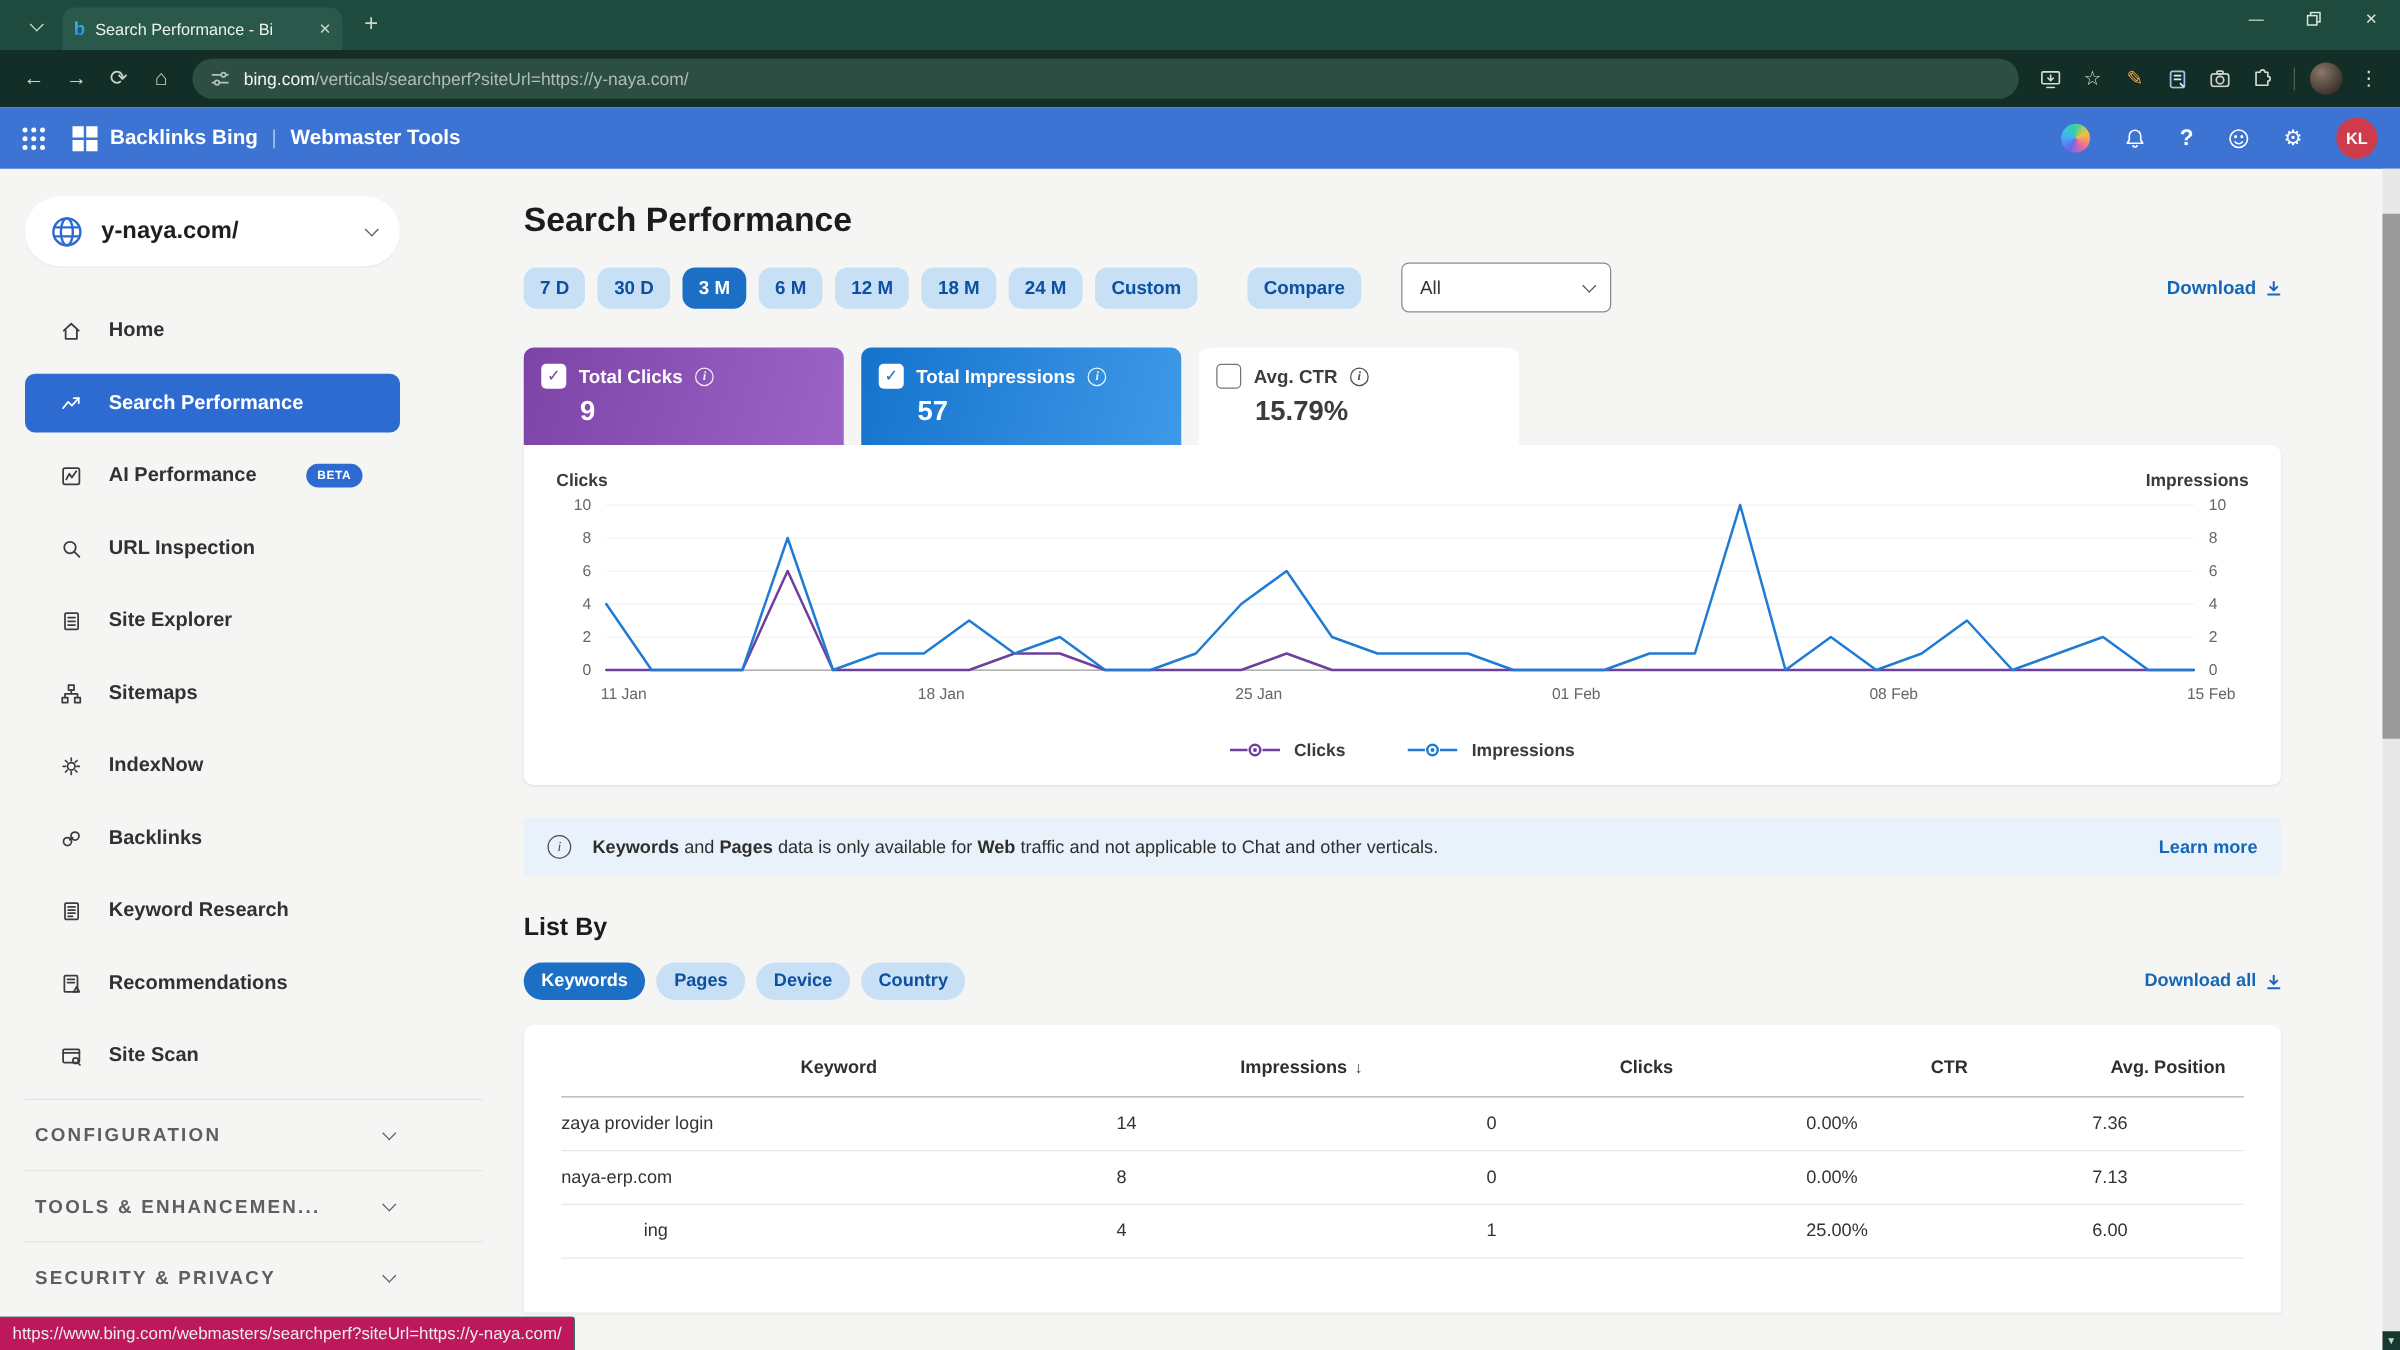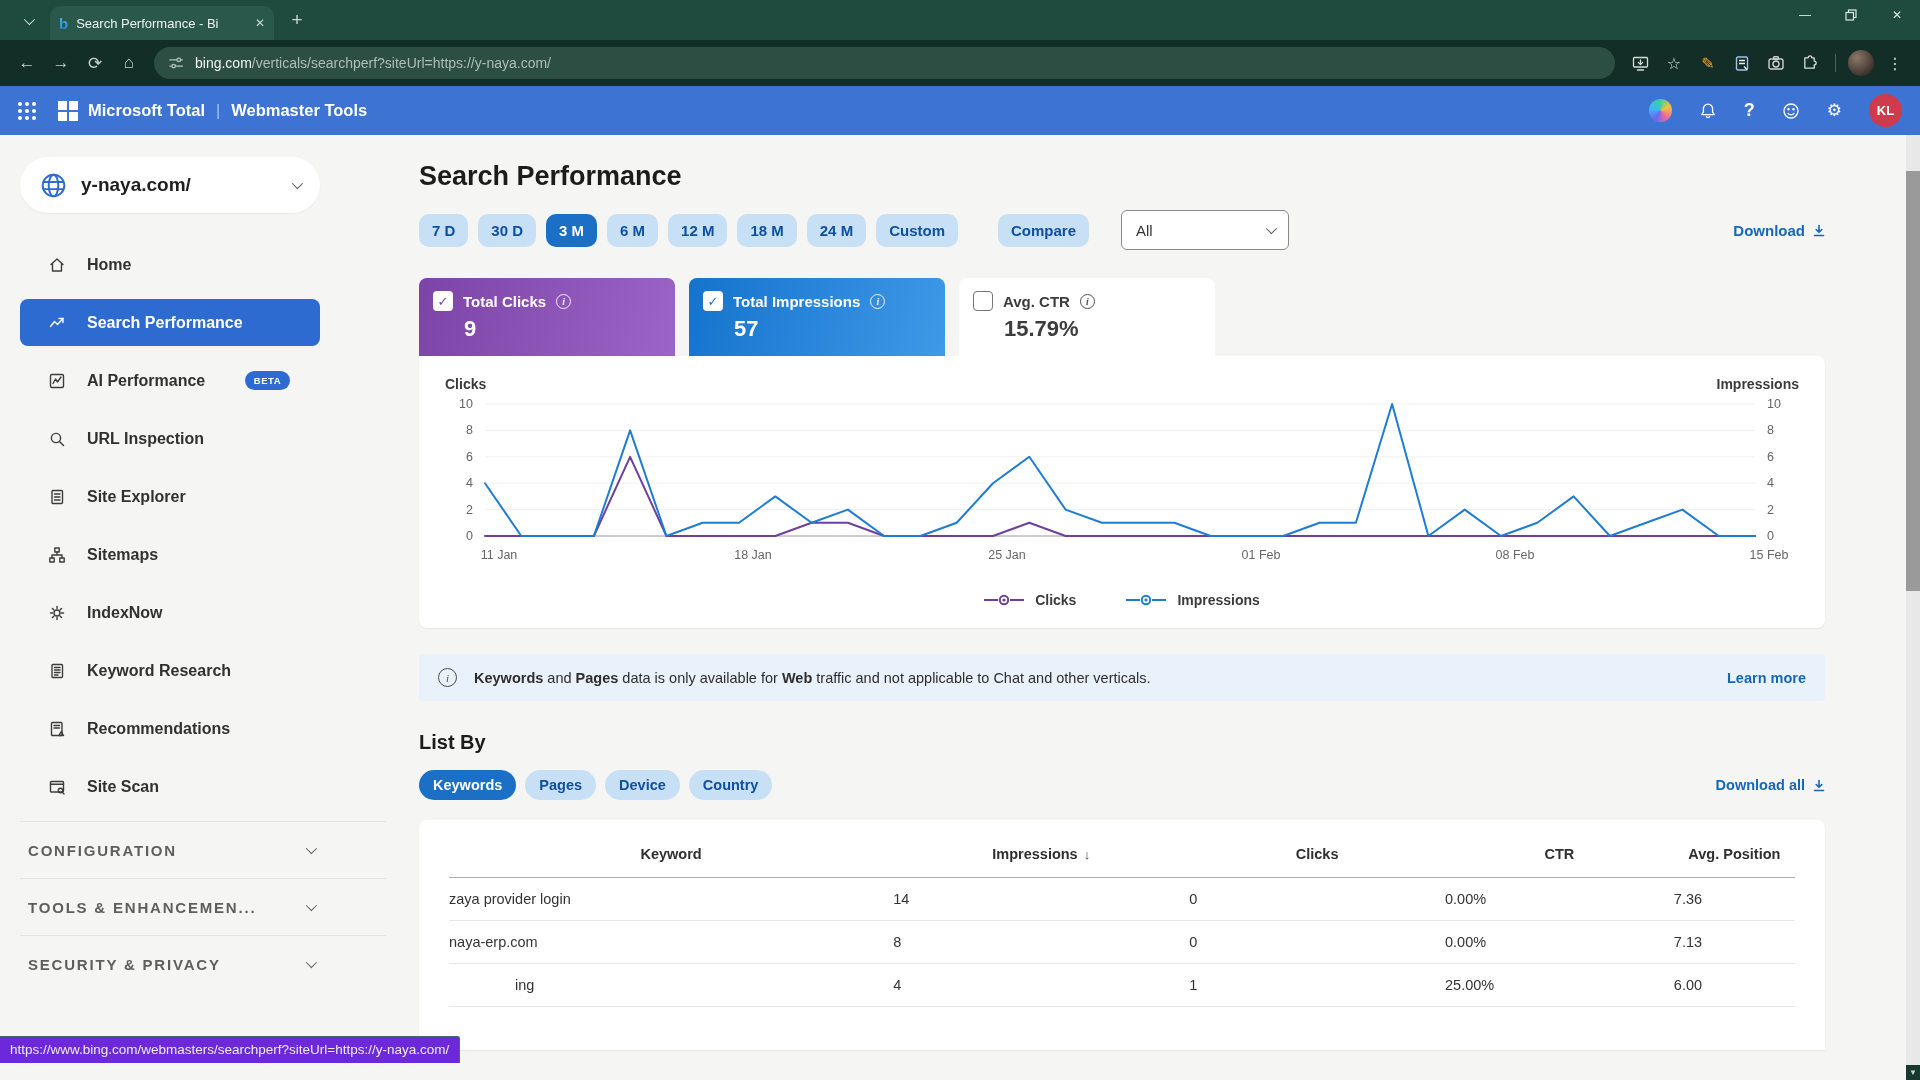--- a/index.html
+++ b/index.html
@@ -100,21 +100,21 @@
   .tab-pill.active { background:#1B6FC4; color:#fff; }
   .table-panel { margin-top:20px; width:1406px; background:#fff; border-radius:8px 8px 0 0; padding:26px 30px 0; height:230px; box-shadow:0 1px 2px rgba(0,0,0,.06); }
   .tgrid { display:grid; grid-template-columns:33% 22% 19% 17% 9%; align-items:center; }
   .thead { padding-bottom:15px; border-bottom:1px solid #ADADAD; }
   .thead .th { font-size:14.5px; font-weight:700; color:#2F2F2F;text-align:center; }
   .sort-arrow { font-size:13px; margin-left:6px; color:#444; }
   .trow { border-bottom:1px solid #E7E7E7; }
   .trow .td { font-size:14.5px; color:#333; padding:13px 0; }
   .td.covered { padding-left:66px; }
   
-  .status-tooltip { position:absolute; left:0; bottom:17px; background:#6d28d9; border:1px solid #3E6E5F; border-left:none; border-bottom:none; border-top-right-radius:3px; color:#ECECEC; font-size:13.5px; padding:5px 10px 6px; z-index:20; }
+  .status-tooltip { position:absolute; left:0; bottom:0; background:#be185d; border:1px solid #3E6E5F; border-left:none; border-bottom:none; border-top-right-radius:3px; color:#ECECEC; font-size:13.5px; padding:5px 10px 6px; z-index:20; }
   .scrollbar { position:absolute; right:0; top:135px; bottom:0; width:14px; background:#E8E8E8; z-index:15; }
   .scroll-thumb { position:absolute; top:36px; left:0; right:0; height:420px; background:#9A9A9A; }
   .scroll-corner { position:absolute; bottom:0; left:0; right:0; height:15px; background:#16382E; color:#C8D3CD; font-size:8px; display:flex; align-items:center; justify-content:center; }
 </style>
 </head>
 <body>
 
 <div class="tabstrip">
   <div class="tab-search">
       <span class="caret"></span>
@@ -200,21 +200,21 @@
       <span></span>
       <span></span>
       <span></span>
     </span>
   <span class="mslogo">
       <span></span>
       <span></span>
       <span></span>
       <span></span>
     </span>
-  <span class="brand">Microsoft Total</span>
+  <span class="brand">Backlinks Bing</span>
   <span class="brand-sep">|</span>
   <span class="suite">Webmaster Tools</span>
   <div class="hdr-right">
     <span class="hdr-icon">
         <span class="copilot"></span>
       </span>
     <span class="hdr-icon">
       <svg width="18" height="18" viewBox="0 0 18 18" fill="none" stroke="#fff" stroke-width="1.3" stroke-linejoin="round">
           <path d="M9 2.2 a4.6 4.6 0 0 1 4.6 4.6 v3.2 l1.6 2.6 H2.8 l1.6 -2.6 V6.8 A4.6 4.6 0 0 1 9 2.2 Z"></path>
           <path d="M7.4 14 a1.6 1.6 0 0 0 3.2 0"></path>
@@ -291,20 +291,28 @@
             <path d="M9 6 V9 M9 9 H4 V12 M9 9 H14 V12"></path>
           </svg>
         <span class="nav-label">Sitemaps</span>
       </div>
       <div class="nav-item">
         <svg width="18" height="18" viewBox="0 0 18 18">
             <circle cx="9" cy="9" r="3"></circle>
             <path d="M9 2.5 V4.5 M9 13.5 V15.5 M2.5 9 H4.5 M13.5 9 H15.5 M4.4 4.4 L5.8 5.8 M12.2 12.2 L13.6 13.6 M13.6 4.4 L12.2 5.8 M5.8 12.2 L4.4 13.6"></path>
           </svg>
         <span class="nav-label">IndexNow</span>
+      </div>
+      <div class="nav-item">
+        <svg width="18" height="18" viewBox="0 0 18 18">
+            <circle cx="6" cy="11.2" r="3.2"></circle>
+            <circle cx="12" cy="6.8" r="3.2"></circle>
+            <path d="M7.8 9.8 L10.2 8.2"></path>
+          </svg>
+        <span class="nav-label">Backlinks</span>
       </div>
       <div class="nav-item">
         <svg width="18" height="18" viewBox="0 0 18 18">
             <rect x="4" y="2.5" width="10.5" height="13" rx="1"></rect>
             <path d="M6.5 5.5 H12 M6.5 8 H12 M6.5 10.5 H12 M6.5 13 H10"></path>
           </svg>
         <span class="nav-label">Keyword Research</span>
       </div>
       <div class="nav-item">
         <svg width="18" height="18" viewBox="0 0 18 18">

